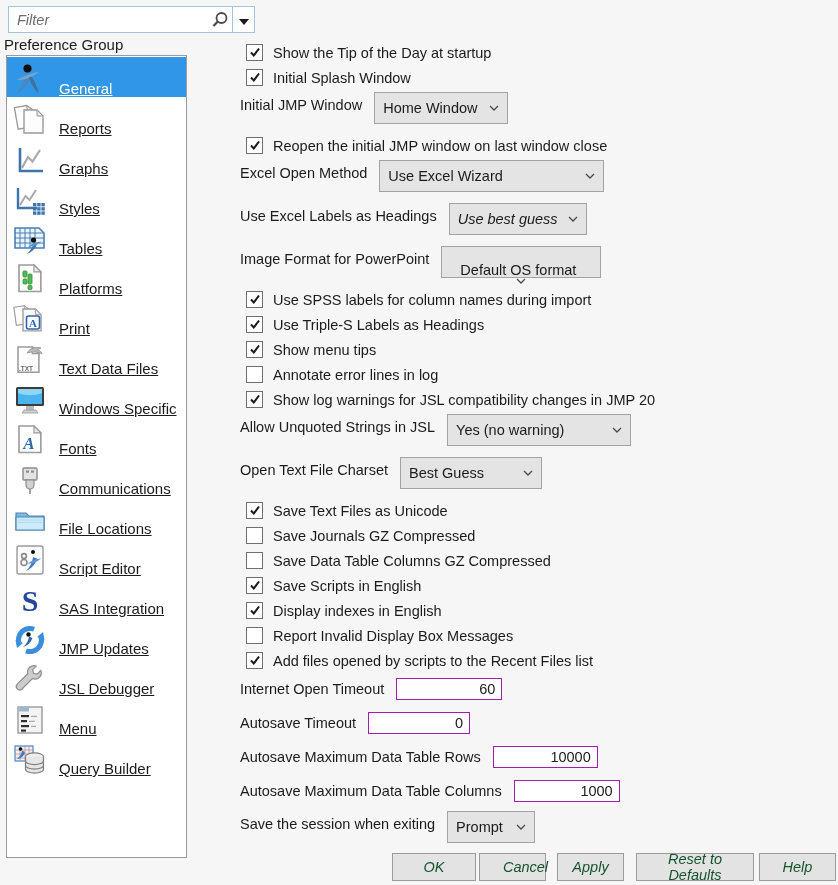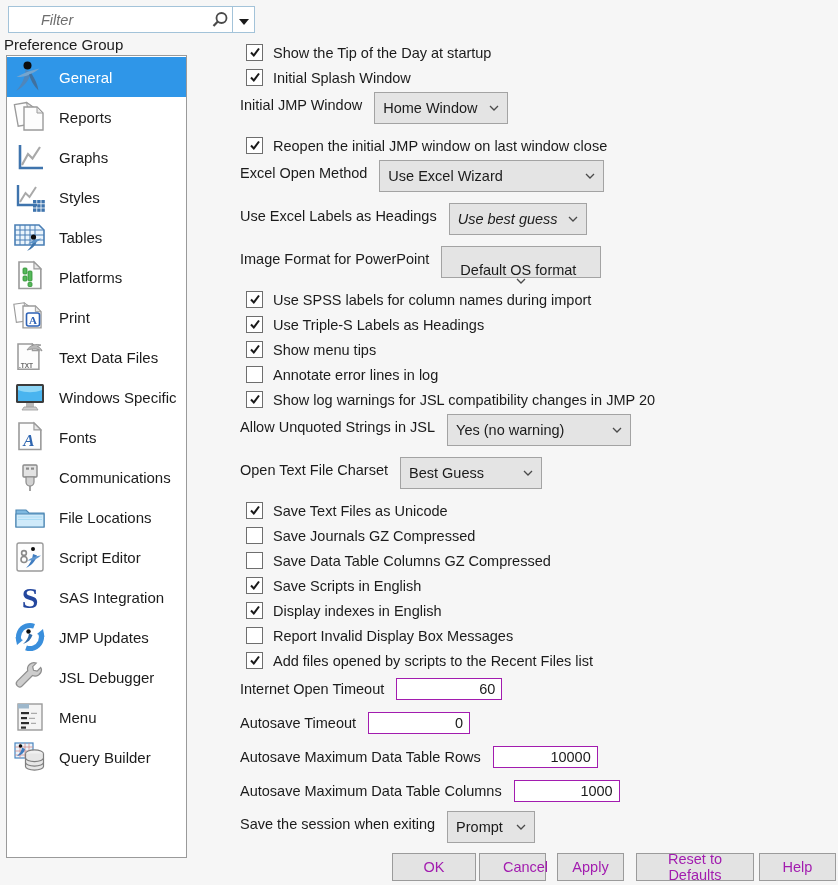--- a/index.html
+++ b/index.html
@@ -1,34 +1,34 @@
 <!DOCTYPE html>
 <html><head>
 <meta charset="utf-8">
 <style>
   html,body{margin:0;padding:0;}
   body{position:relative;width:838px;height:885px;overflow:hidden;background:#f6f6f6;
        font-family:"Liberation Sans",sans-serif;color:#1b1b1b;}
 
   
   .filter-box{position:absolute;left:8px;top:6px;width:247px;height:27px;background:#fff;
-      border:1px solid #a3c3d9;display:flex;align-items:center;box-sizing:border-box;padding-left:24px;}
+      border:1px solid #a3c3d9;display:flex;align-items:center;box-sizing:border-box;}
   .filter-input{flex:1;min-width:0;border:none;outline:none;height:100%;padding:0 4px 0 8px;
       font-size:14.5px;font-family:inherit;color:#1b1b1b;background:transparent;}
   .filter-input::placeholder{font-style:italic;color:#6e6e6e;}
   .search-icon{width:24px;display:flex;align-items:center;justify-content:center;}
   .filter-sep{width:1px;align-self:stretch;background:#a3c3d9;}
   .filter-caret{width:21px;height:100%;display:flex;align-items:center;justify-content:center;cursor:default;}
 
   .pg-label{position:absolute;left:4px;top:36px;font-size:15px;}
 
   
   .sidebar{position:absolute;left:6px;top:55px;width:181px;height:803px;background:#fff;
       border:1px solid #9a9a9a;box-sizing:border-box;padding-top:1px;overflow:hidden;}
-  .side-item{height:40px;display:flex;align-items:center;font-size:15px;cursor:default;}
+  .side-item{height:40px;display:flex;align-items:flex-end;font-size:15px;cursor:default;text-decoration:underline;}
   .side-icon{width:34px;height:34px;margin:0 12px 0 6px;flex:none;display:flex;}
   .side-icon svg{width:34px;height:34px;}
   .side-item.selected{color:#fff;}
   .side-label{white-space:nowrap;}
 
   
   .main{position:absolute;left:240px;top:40px;width:600px;}
   .row{display:flex;align-items:flex-start;box-sizing:border-box;}
   .row-checkbox{height:25px;align-items:center;padding-left:6px;}
   .checkbox{width:15px;height:15px;background:#fff;border:1px solid #6e6e6e;margin-right:10px;
@@ -41,21 +41,21 @@
   .dd-value{white-space:nowrap;margin-right:6px;}
   .chevron{display:flex;flex:none;}
   .row-number{height:34px;padding-top:5px;}
   .row-number .field-label{line-height:22px;}
   .num-input{height:22px;box-sizing:border-box;border:1px solid #a21caf;background:#fff;
       text-align:right;padding:0 6px;font-size:14.5px;font-family:inherit;color:#1b1b1b;outline:none;}
 
   
   .footer{position:absolute;left:392px;top:853px;display:flex;}
   .btn{height:28px;background:#e3e3e3;border:1px solid #9b9b9b;box-sizing:border-box;
-      font-size:14.5px;font-family:inherit;color:#a21caf;display:flex;align-items:center;justify-content:center;}
+      font-size:14.5px;font-family:inherit;color:#14532d;display:flex;align-items:center;justify-content:center;font-style:italic;}
 </style>
 </head>
 <body>
 
 <div class="filter-box">
   <input class="filter-input" placeholder="Filter" style="">
   <span class="search-icon">
       <svg width="20" height="20" viewBox="0 0 20 20">
         <circle cx="11.5" cy="8" r="5" fill="none" stroke="#4a4a4a" stroke-width="1.8"></circle>
         <line x1="7.8" y1="11.5" x2="3.5" y2="16" stroke="#4a4a4a" stroke-width="2.2"></line>

